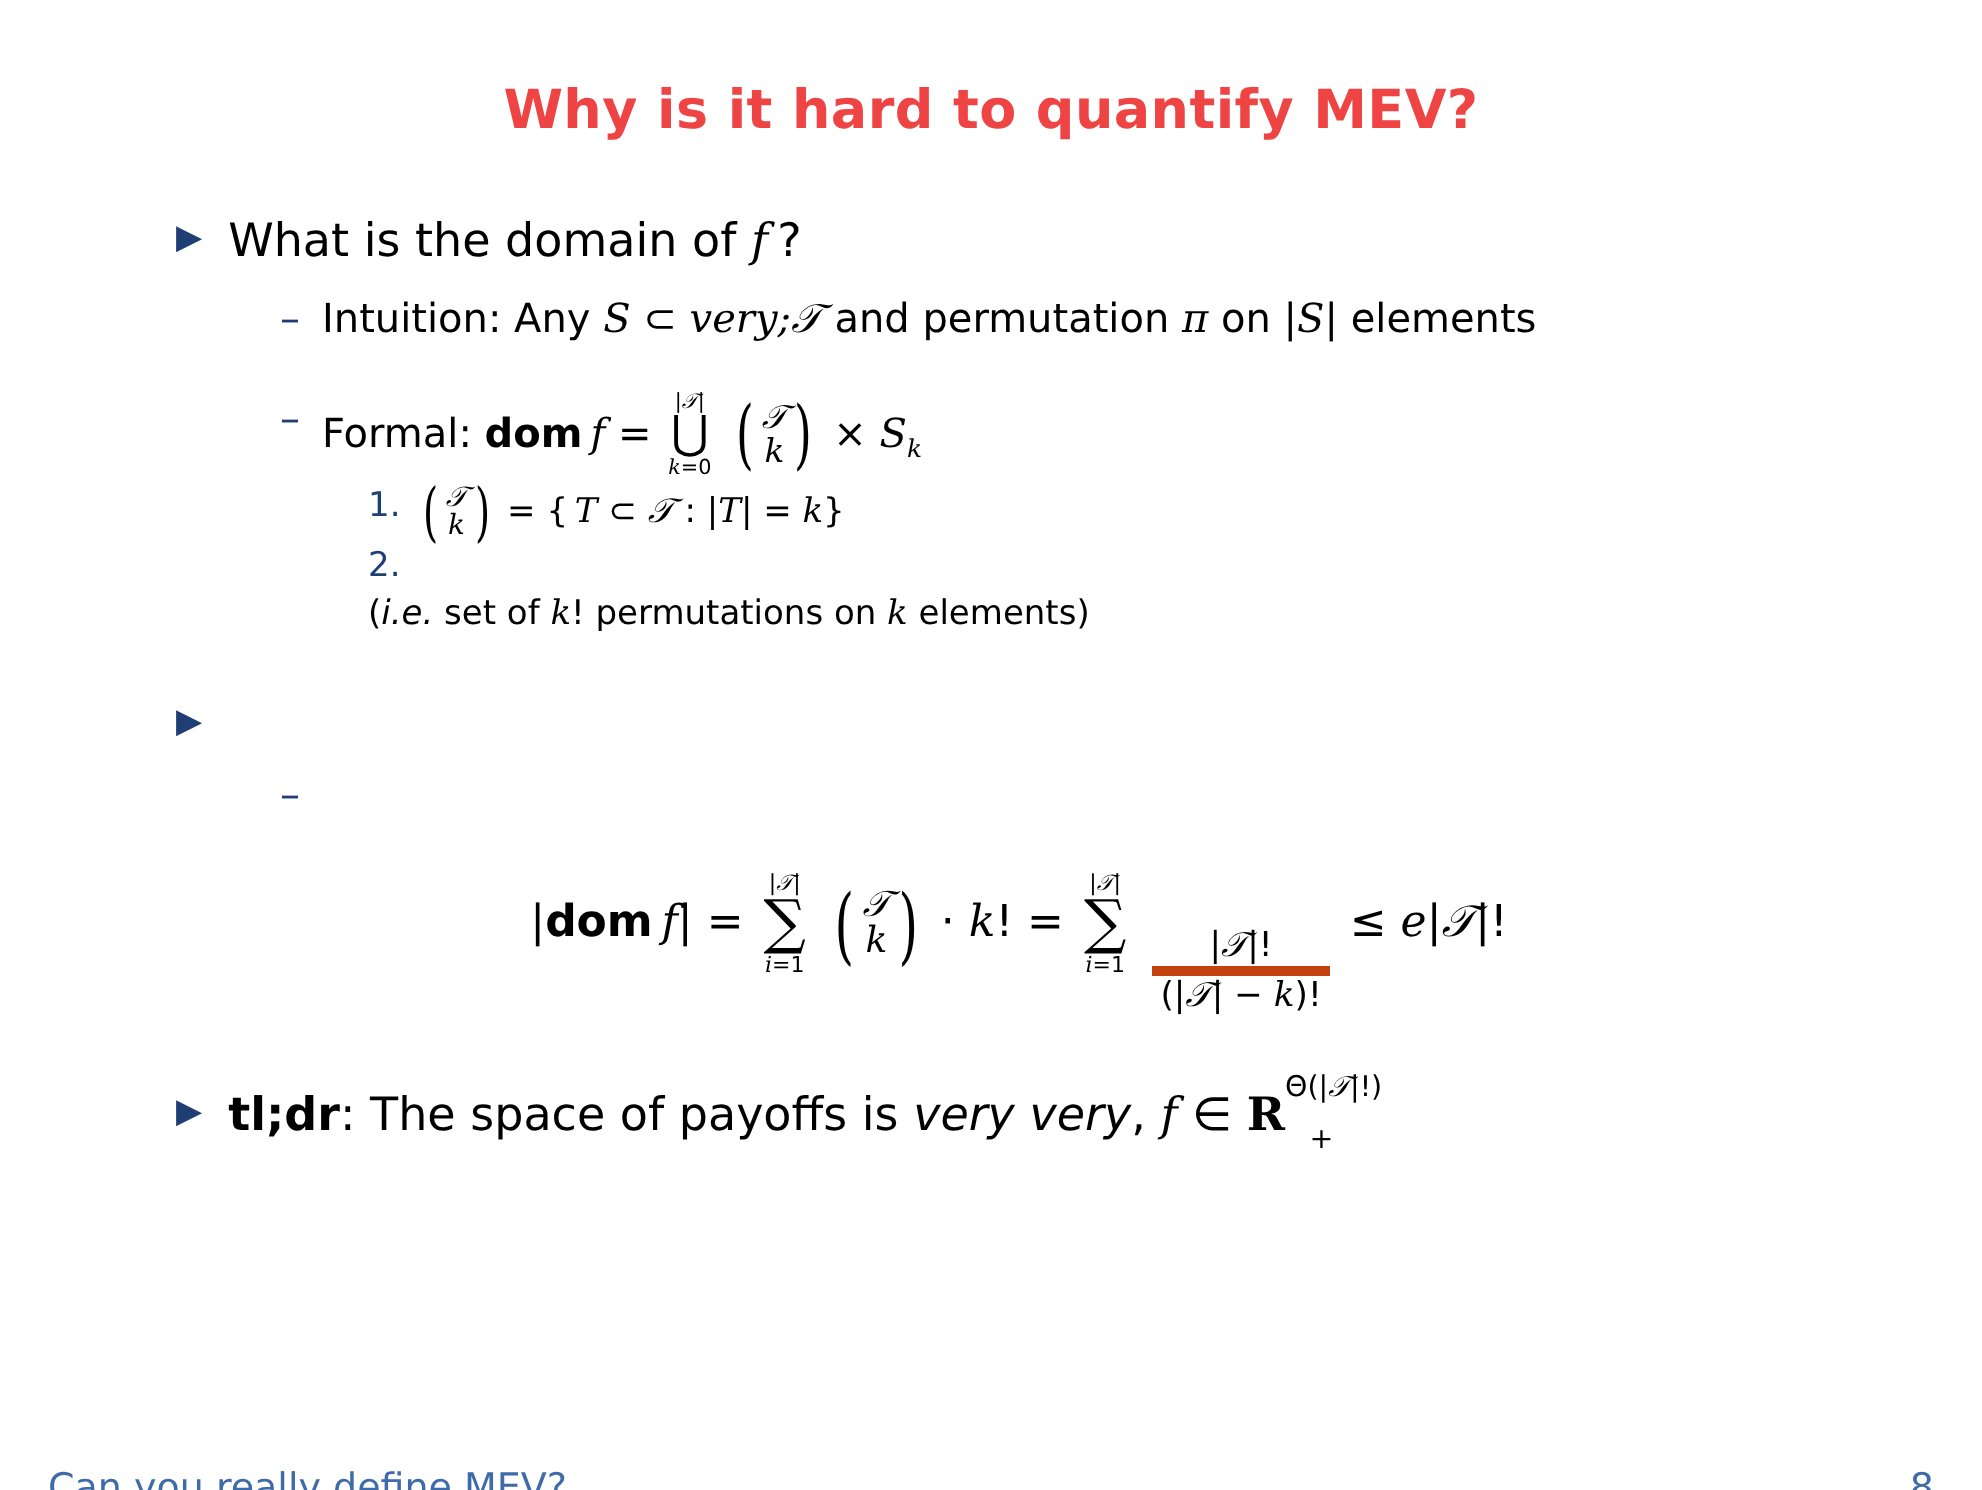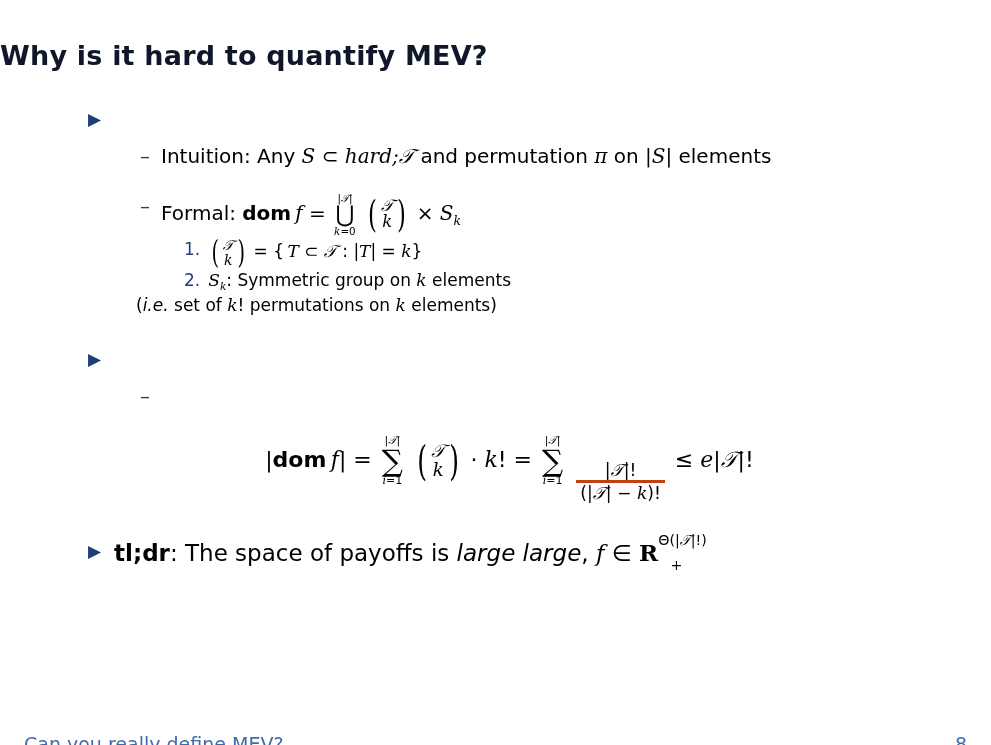--- a/index.html
+++ b/index.html
@@ -15,21 +15,22 @@
     position: relative;
     overflow: hidden;
   }
   .slide {
     position: relative;
     width: 991px;
     height: 745px;
     box-sizing: border-box;
   }
   .title {
-    color: #0f172a;
+    text-align: center;
+    color: #ef4444;
     font-weight: bold;
     font-size: 27px;
     letter-spacing: 0.2px;
     margin: 40px 0 0 0;
     padding: 0;
   }
   .body {
     margin: 36px 0 0 0;
     padding: 0 60px 0 88px;
   }
@@ -69,21 +70,21 @@
     margin-top: 2px;
   }
   .lvl3 .num {
     color: #1F3E74;
     margin-right: 8px;
     flex: 0 0 auto;
   }
   .lvl3-cont {
     font-size: 17px;
     line-height: 1.35;
-    margin-left: 48px;
+    margin-left: 96px;
     margin-top: 1px;
   }
   .equation {
     text-align: center;
     font-size: 22px;
     margin-top: 26px;
     margin-bottom: 6px;
   }
   .footer {
     position: absolute;
@@ -107,21 +108,21 @@
 
   .frac {
     display: inline-flex;
     flex-direction: column;
     align-items: center;
     vertical-align: -0.55em;
     margin: 0 3px;
     font-size: 0.78em;
   }
   .frac .num-t { padding: 0 4px; }
-  .frac .den-t { padding: 0 4px; border-top: 3px solid #c2410c; }
+  .frac .den-t { padding: 0 4px; border-top: 5px solid #c2410c; }
 
   .binom {
     display: inline-flex;
     align-items: center;
     vertical-align: middle;
     margin: 0 1px;
   }
   .binom .paren {
     font-size: 1.9em;
     line-height: 0.75;
@@ -167,25 +168,26 @@
 <body>
 
 <div class="slide">
 
   <h1 class="title">Why is it hard to quantify MEV?</h1>
 
   <div class="body">
 
     <div class="lvl1">
       <span class="marker">▶</span>
+      <span>What is the domain of <span class="mi">f</span> ?</span>
     </div>
 
     <div class="lvl2">
       <span class="dash">–</span>
-      <span>Intuition: Any <span class="mi">S</span> ⊂ <span class="cal">hard;</span><span class="cal">𝒯</span> and permutation <span class="mi">π</span> on |<span class="mi">S</span>| elements</span>
+      <span>Intuition: Any <span class="mi">S</span> ⊂ <span class="cal">very;</span><span class="cal">𝒯</span> and permutation <span class="mi">π</span> on |<span class="mi">S</span>| elements</span>
     </div>
 
     <div class="gap-sm"></div>
 
     <div class="lvl2">
       <span class="dash">–</span>
       <span>Formal:
         <span class="bf">dom</span> <span class="mi">f</span> =
         <span class="bigop-sm">
           <span class="lim">|<span class="cal">𝒯</span>|</span>
@@ -214,21 +216,20 @@
               <span class="mi">k</span>
             </span>
           <span class="paren">)</span>
         </span>
         = { <span class="mi">T</span> ⊂ <span class="cal">𝒯</span> : |<span class="mi">T</span>| = <span class="mi">k</span>}
       </span>
     </div>
 
     <div class="lvl3">
       <span class="num">2.</span>
-      <span><span class="mi">S</span><sub><span class="mi">k</span></sub>: Symmetric group on <span class="mi">k</span> elements</span>
     </div>
 
     <div class="lvl3-cont">
       (<span class="it">i.e.</span> set of <span class="mi">k</span>! permutations on <span class="mi">k</span> elements)
     </div>
 
     <div class="gap-md"></div>
 
     <div class="lvl1">
       <span class="marker">▶</span>
@@ -263,21 +264,21 @@
         <span class="num-t">|<span class="cal">𝒯</span>|!</span>
         <span class="den-t">(|<span class="cal">𝒯</span>| − <span class="mi">k</span>)!</span>
       </span>
       ≤ <span class="mi">e</span>|<span class="cal">𝒯</span>|!
     </div>
 
     <div class="gap-md"></div>
 
     <div class="lvl1">
       <span class="marker">▶</span>
-      <span><span class="bf">tl;dr</span>: The space of payoffs is <span class="it">large large</span>, <span class="mi">f</span> ∈
+      <span><span class="bf">tl;dr</span>: The space of payoffs is <span class="it">very very</span>, <span class="mi">f</span> ∈
         <span class="supsub"><span class="bf" style="font-family:'DejaVu Serif',serif;">R</span><sup style="position:relative; top:-0.55em;">Θ(|<span class="cal">𝒯</span>|!)</sup><sub style="position:relative; left:-2.55em; top:0.25em;">+</sub></span>
       </span>
     </div>
 
   </div>
 
   <div class="footer">
     <span>Can you really define MEV?</span>
     <span>8</span>
   </div>

